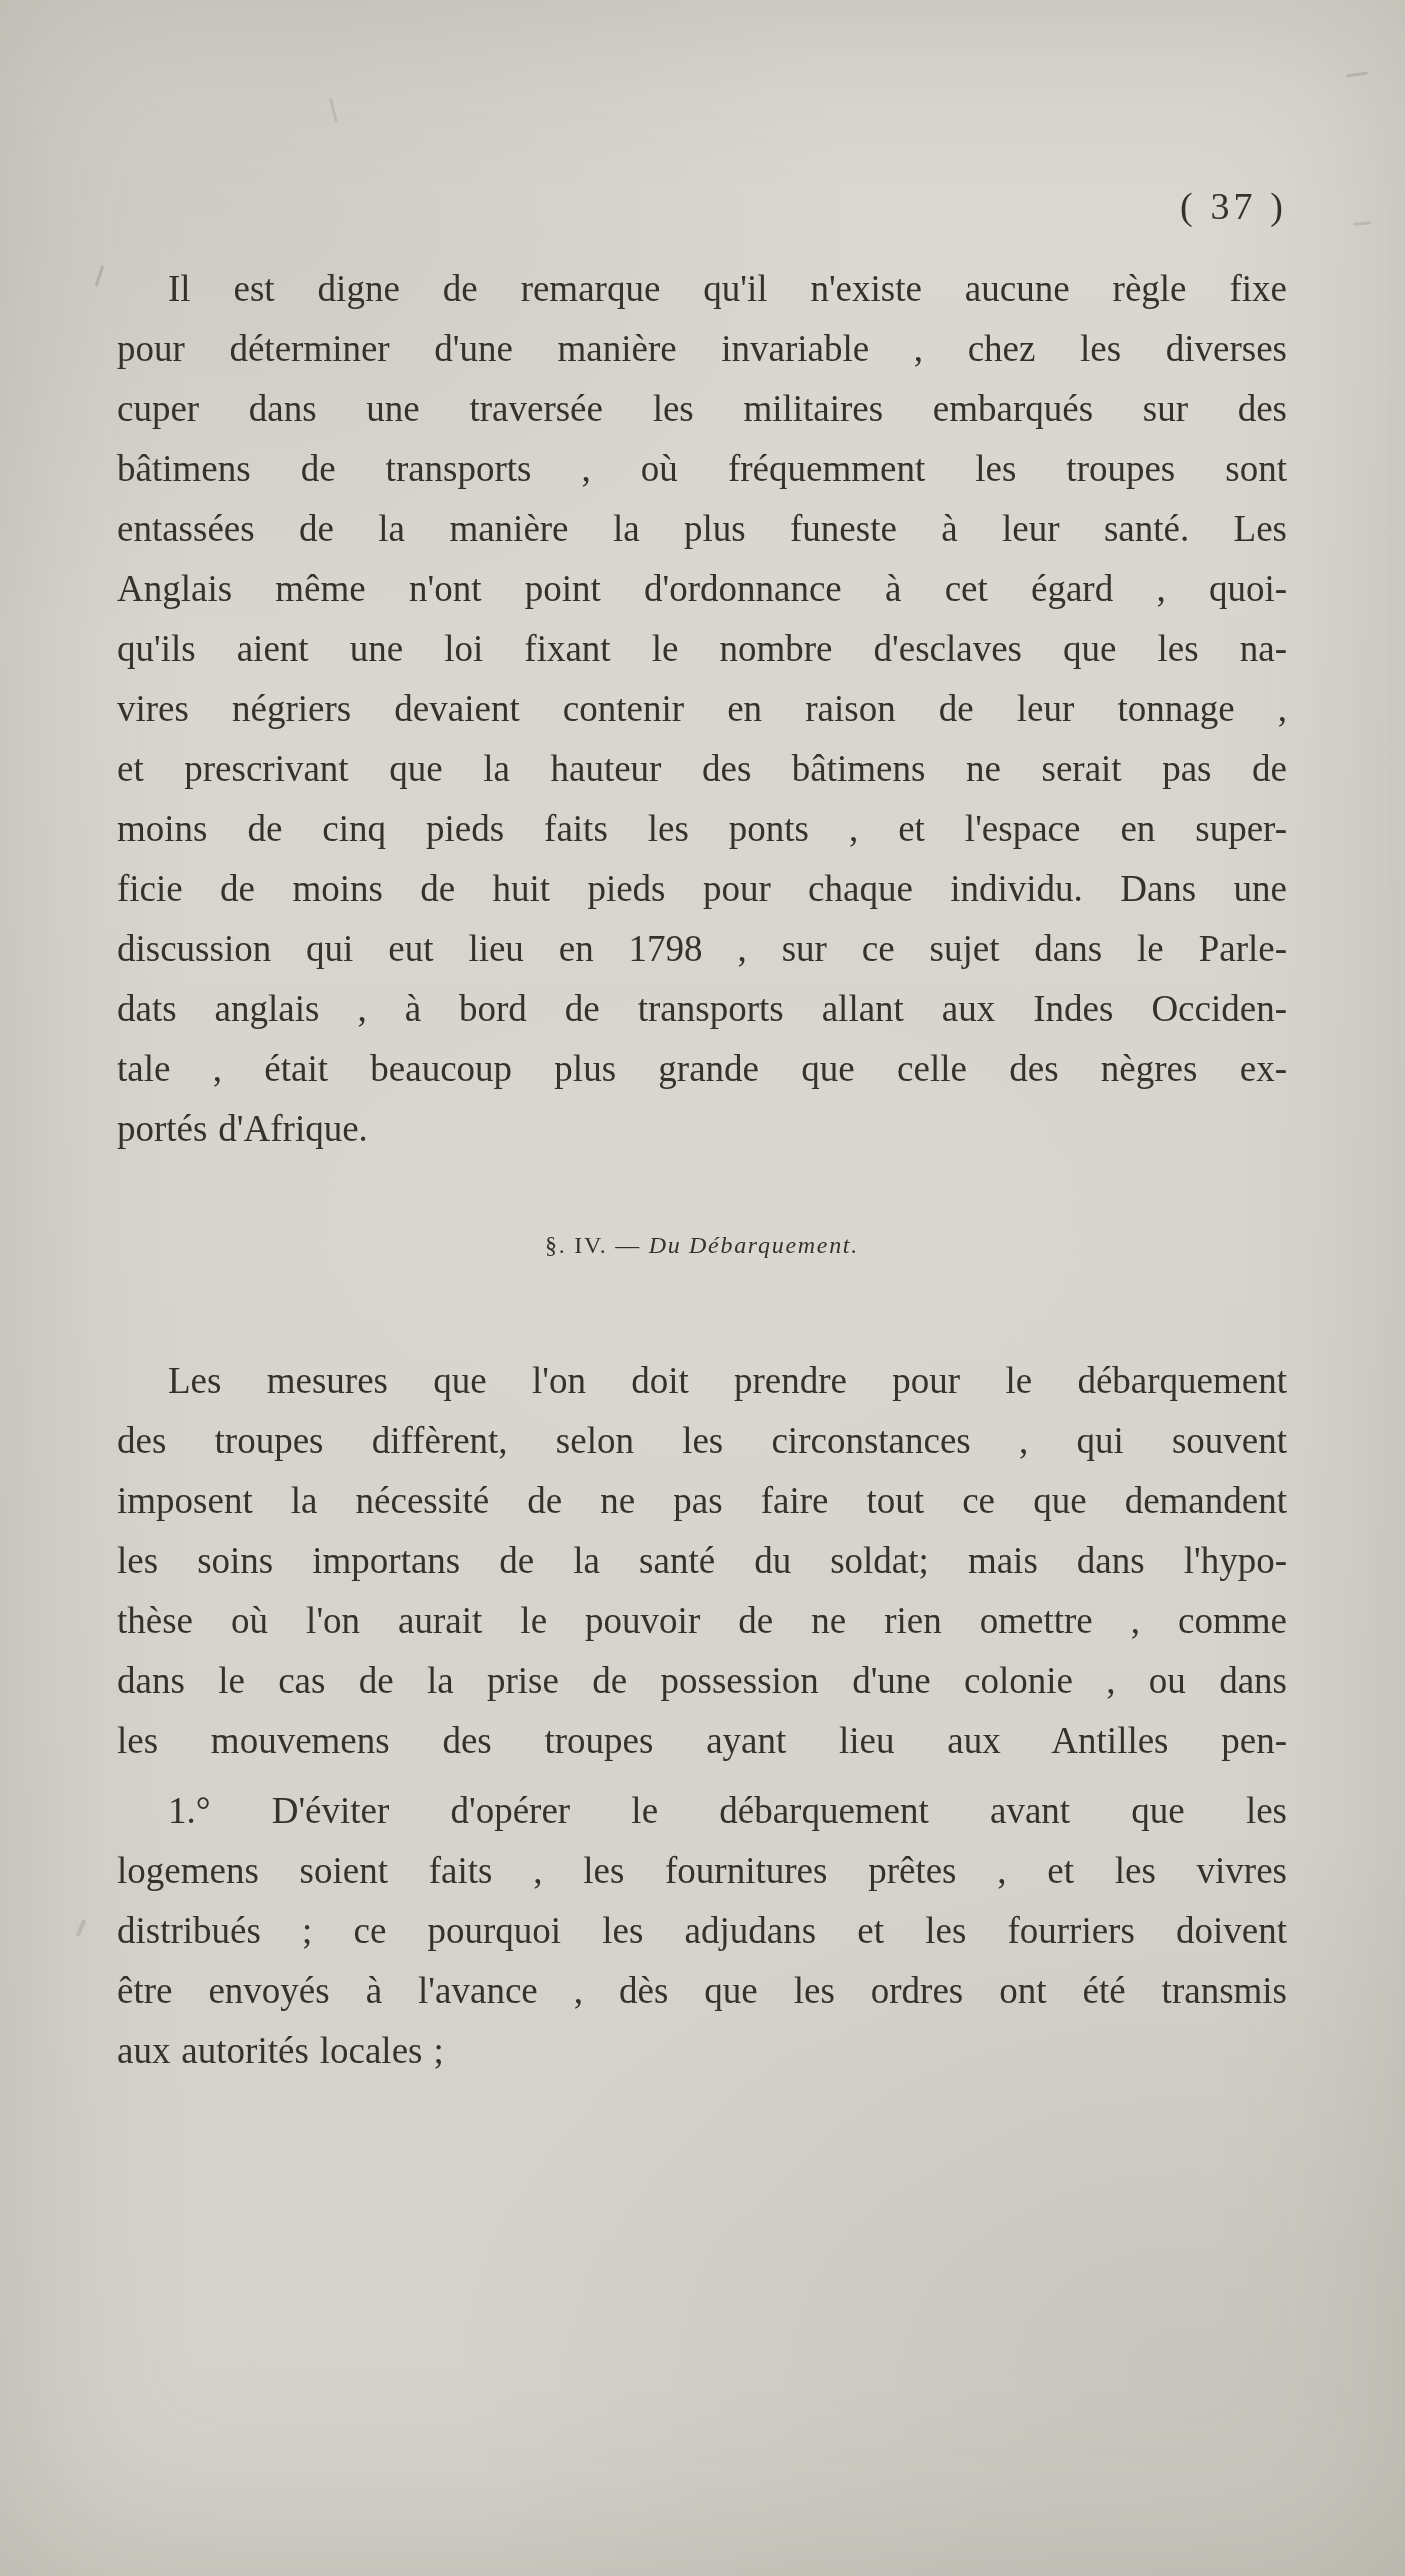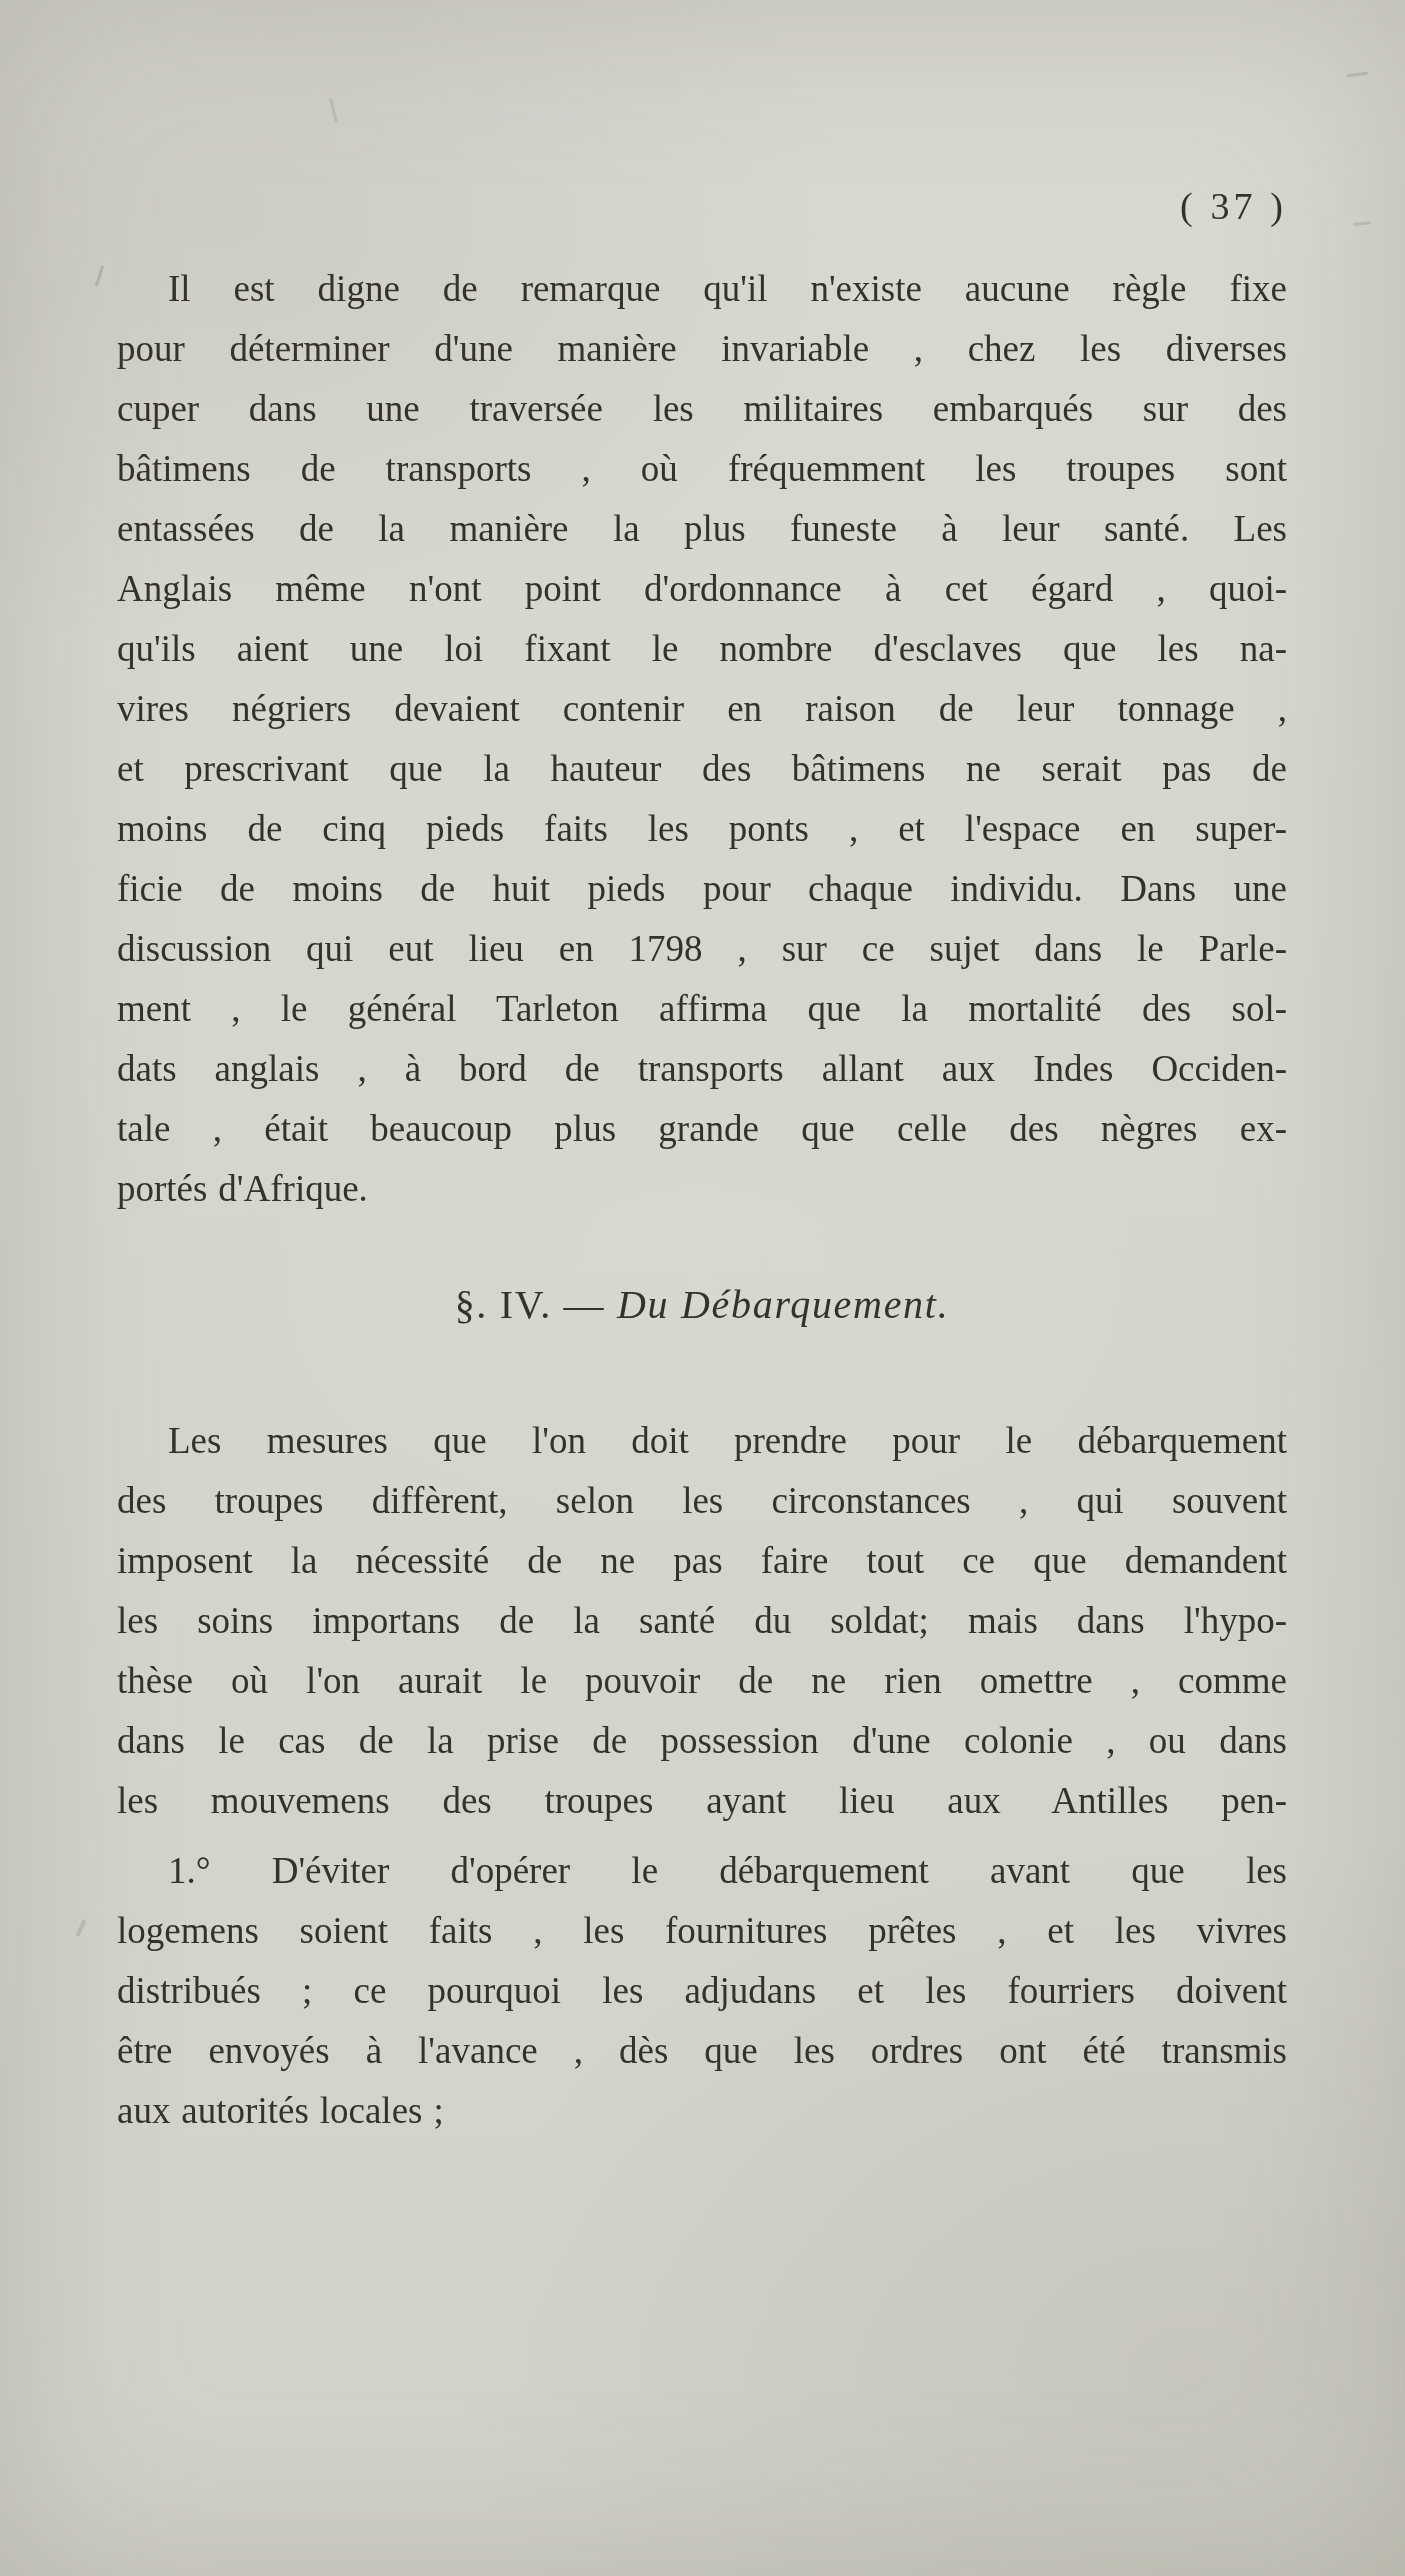--- a/index.html
+++ b/index.html
@@ -54,21 +54,21 @@
   }
   .line.last {
     text-align: left;
     text-align-last: auto;
   }
   .line.indent {
     text-indent: 51px;
   }
   .heading {
     text-align: center;
-    font-size: 40px;
+    font-size: 24px;
     line-height: 60px;
     margin-top: 56px;
     margin-bottom: 76px;
     letter-spacing: 1.7px;
   }
   .heading .heading-title {
     font-style: italic;
   }
   
   .artifact {
@@ -103,21 +103,20 @@
         <div class="line">cuper dans une traversée les militaires embarqués sur des</div>
         <div class="line">bâtimens de transports , où fréquemment les troupes sont</div>
         <div class="line">entassées de la manière la plus funeste à leur santé. Les</div>
         <div class="line">Anglais même n'ont point d'ordonnance à cet égard , quoi-</div>
         <div class="line">qu'ils aient une loi fixant le nombre d'esclaves que les na-</div>
         <div class="line">vires négriers devaient contenir en raison de leur tonnage ,</div>
         <div class="line">et prescrivant que la hauteur des bâtimens ne serait pas de</div>
         <div class="line">moins de cinq pieds faits les ponts , et l'espace en super-</div>
         <div class="line">ficie de moins de huit pieds pour chaque individu. Dans une</div>
         <div class="line">discussion qui eut lieu en 1798 , sur ce sujet dans le Parle-</div>
-        <div class="line">ment , le général Tarleton affirma que la mortalité des sol-</div>
         <div class="line">dats anglais , à bord de transports allant aux Indes Occiden-</div>
         <div class="line">tale , était beaucoup plus grande que celle des nègres ex-</div>
         <div class="line last">portés d'Afrique.</div>
       </div>
       <div class="heading"><span>§. IV. — </span><span class="heading-title">Du Débarquement.</span></div>
       <div class="paragraph">
         <div class="line indent">Les mesures que l'on doit prendre pour le débarquement</div>
         <div class="line">des troupes diffèrent, selon les circonstances , qui souvent</div>
         <div class="line">imposent la nécessité de ne pas faire tout ce que demandent</div>
         <div class="line">les soins importans de la santé du soldat; mais dans l'hypo-</div>

